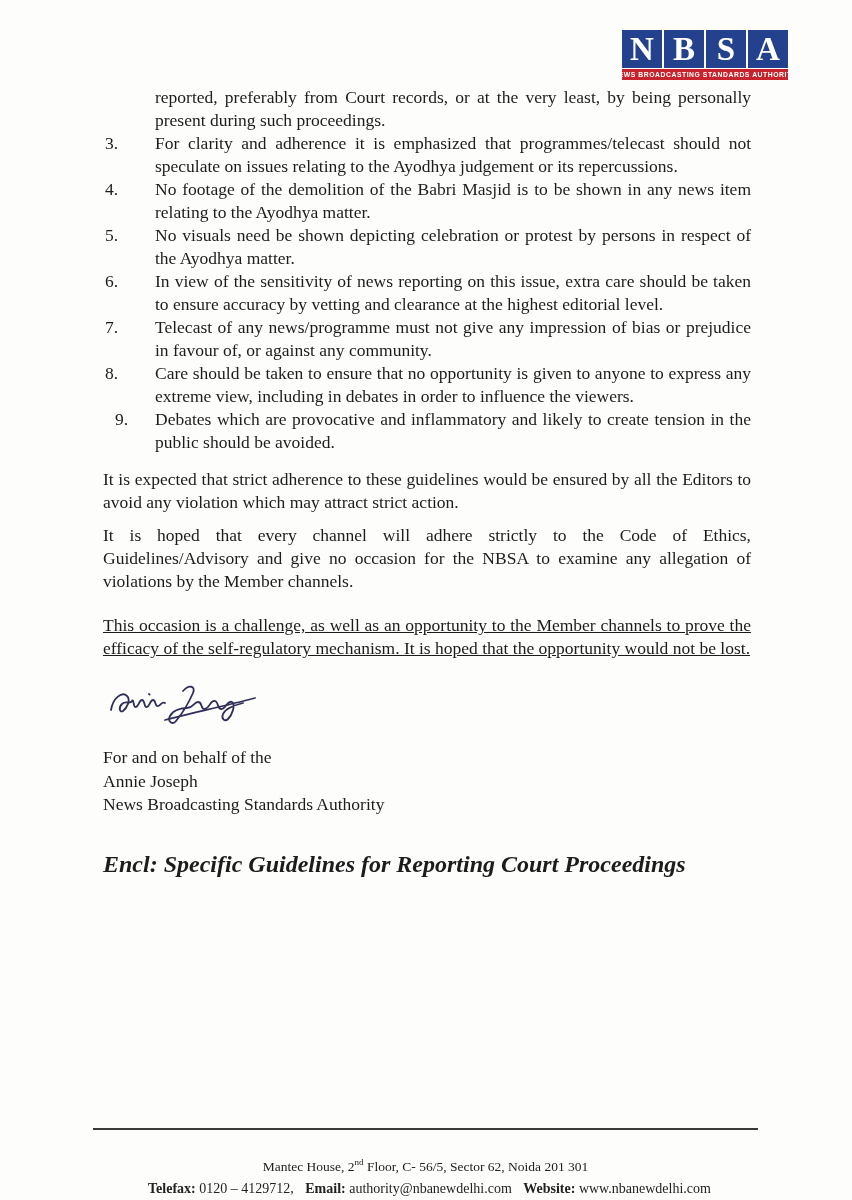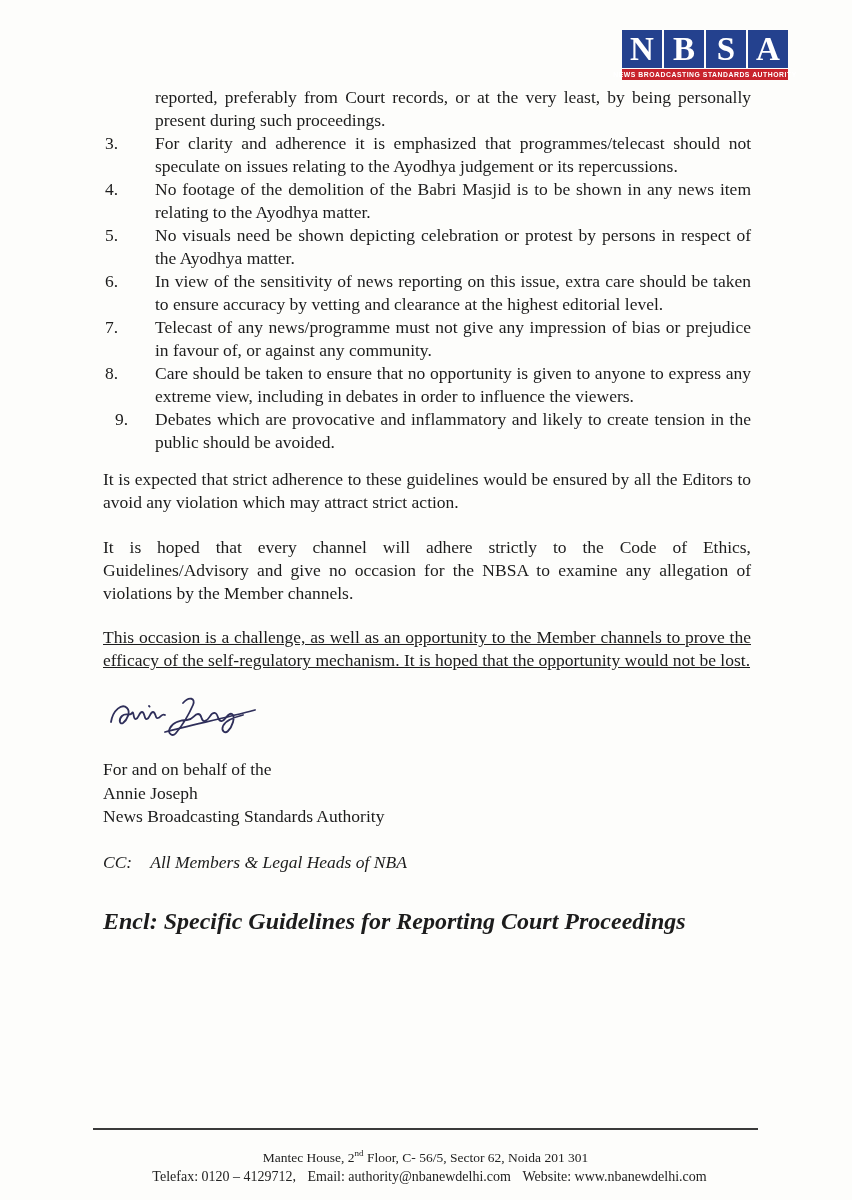--- a/index.html
+++ b/index.html
@@ -32,40 +32,40 @@
   }
   
   .content{
     position:absolute;left:103px;top:86px;width:648px;
     font-size:17.5px;line-height:23px;
     text-align:justify;
   }
   .hang{position:relative;padding-left:52px;}
   .hang .num{position:absolute;left:2px;top:0;}
   .hang.shift .num{left:12px;}
-  .para{margin-top:22px;}
+  .para{margin-top:10px;}
   .para.first{margin-top:14px;}
   .para.p3{margin-top:21px;text-decoration:underline;}
   .signature{margin-top:10px;height:58px;}
   .sig-block{margin-top:18px;line-height:23.5px;text-align:left;}
   .cc-line{margin-top:22px;font-style:italic;text-align:left;}
   .cc-line .cc-label{margin-right:18px;}
   .encl-line{margin-top:36px;font-weight:bold;font-style:italic;font-size:24px;text-align:left;}
   
   .footer{
     position:absolute;left:93px;top:1128px;width:665px;
     border-top:2px solid #3a3a3a;
     text-align:center;
     font-family:"Liberation Serif", serif;
     color:#222222;
   }
-  .footer-line1{margin-top:14px;font-size:13.5px;line-height:18px;}
+  .footer-line1{margin-top:20px;font-size:13.5px;line-height:24px;}
   .footer-line1 sup{font-size:9px;}
   .footer-line2{font-size:14px;line-height:19px;}
-  .b{font-weight:normal;margin-left:8px;}
+  .b{font-weight:bold;margin-left:8px;}
 </style>
 </head>
 <body>
 
 <div class="page">
 
   <div class="logo">
     <div class="logo-squares">
       <div class="logo-square" style="background:#24418e;">N</div>
       <div class="logo-square" style="background:#24418e;">B</div>
@@ -124,23 +124,20 @@
         </g>
       </svg>
     </div>
 
     <div class="sig-block">
       <div>For and on behalf of the</div>
       <div>Annie Joseph</div>
       <div>News Broadcasting Standards Authority</div>
     </div>
 
-    <div class="cc-line">
-      <span class="cc-label">CC:</span><span>All Members &amp; Legal Heads of NBA</span>
-    </div>
 
     <div class="encl-line">Encl: Specific Guidelines for Reporting Court Proceedings</div>
 
   </div>
 
   <div class="footer">
     <div class="footer-line1">
       <span>Mantec House, 2</span><sup>nd</sup><span> Floor, C- 56/5, Sector 62, Noida 201 301</span>
     </div>
     <div class="footer-line2">

